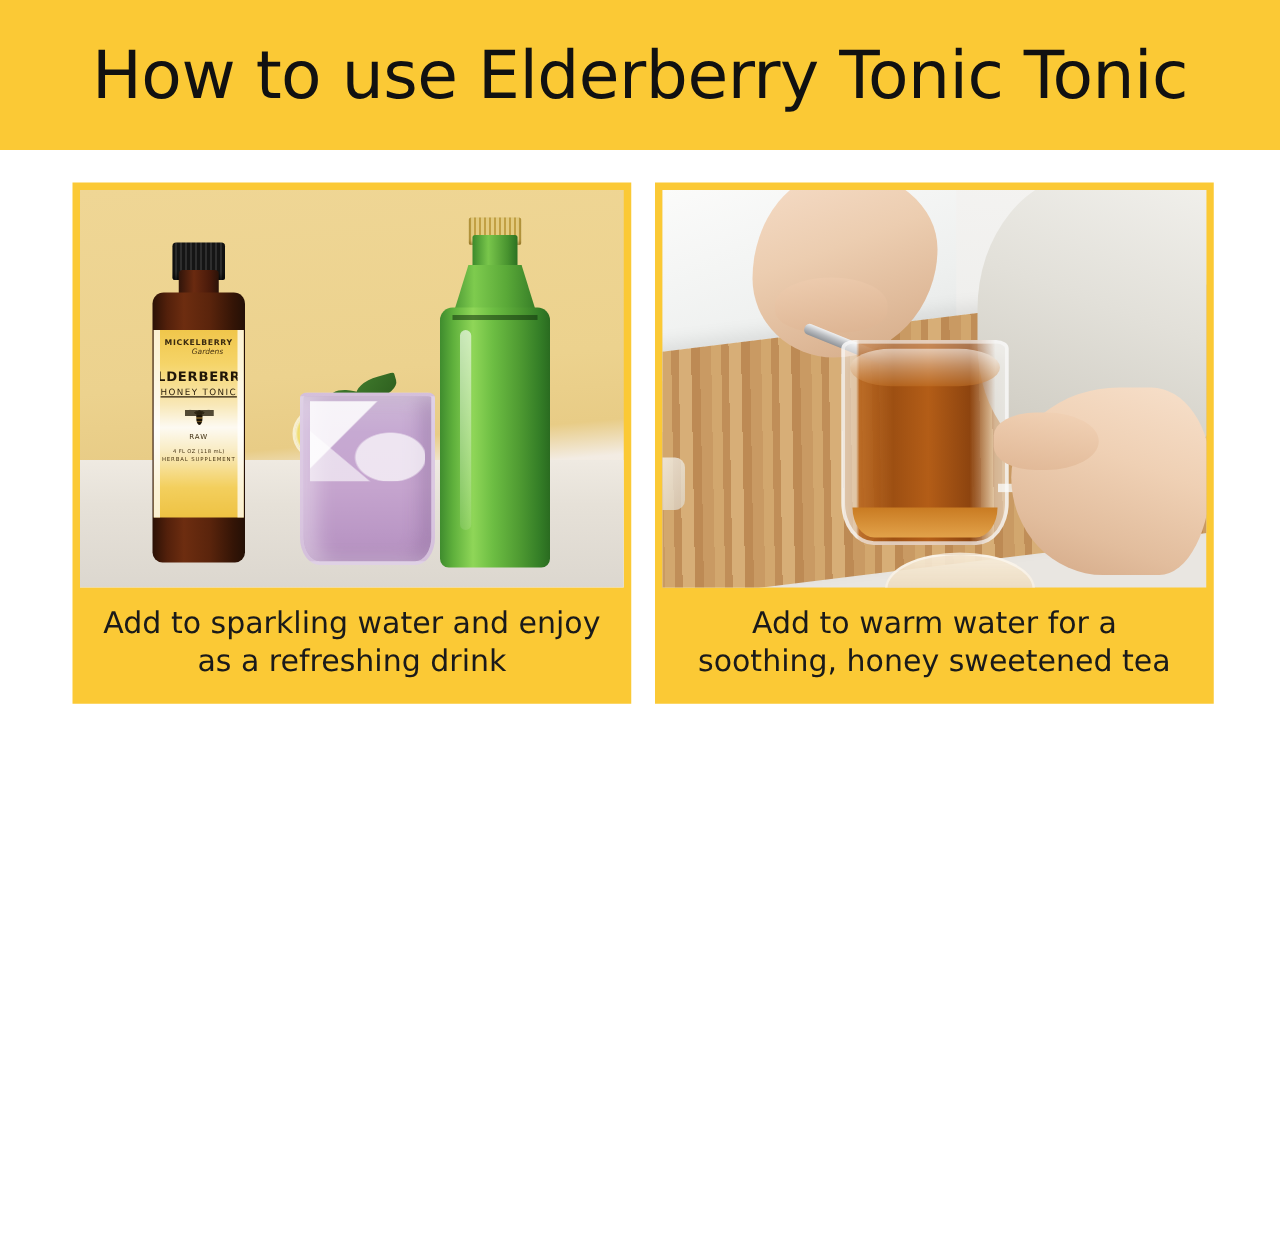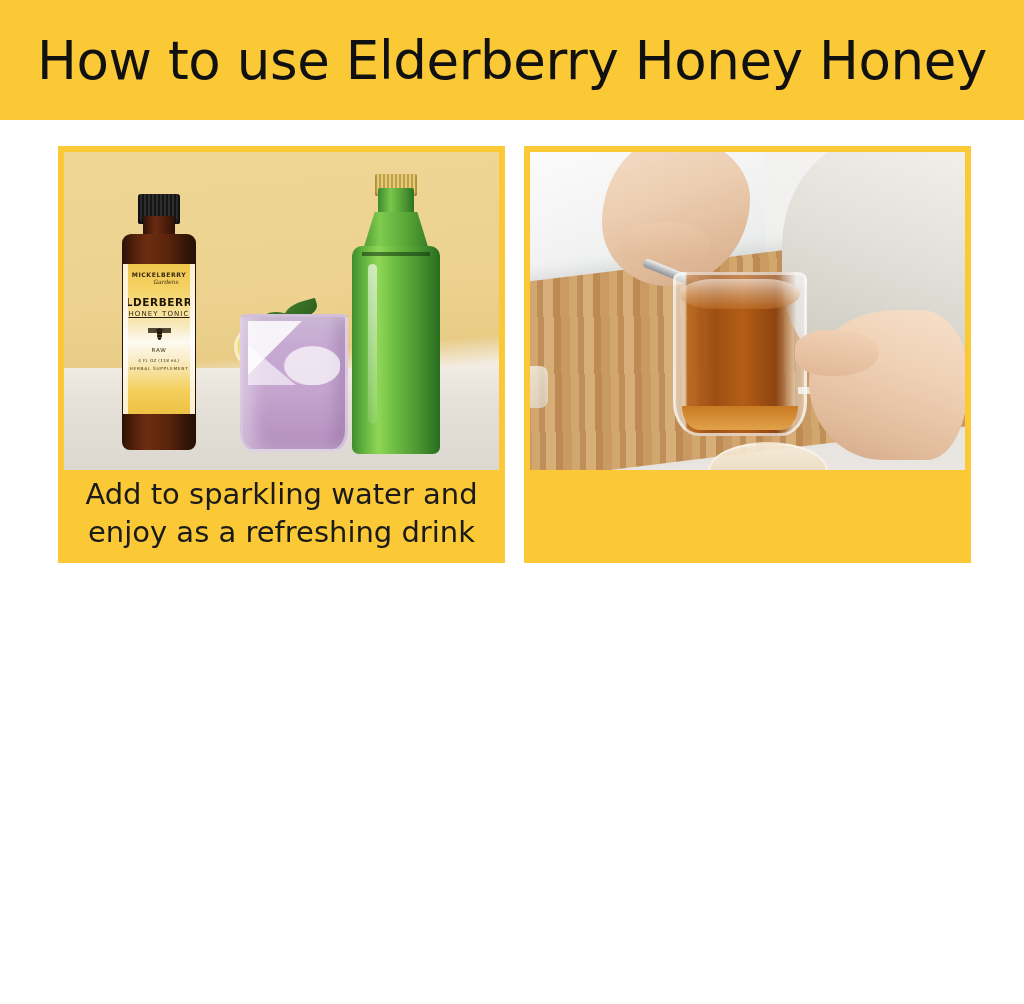--- a/index.html
+++ b/index.html
@@ -63,21 +63,21 @@
 
   .caption {
     flex: 1;
     display: flex;
     align-items: center;
     justify-content: center;
     text-align: center;
     padding: 4px 14px 10px 14px;
   }
   .caption-text {
-    font-size: 29px;
+    font-size: 24px;
     line-height: 1.28;
     color: #1a1a1a;
     font-weight: 400;
   }
   .card-3 .caption-text { font-size: 25.5px; }
 
   
   .p1 { background: linear-gradient(175deg,#efd695 0%,#ecd28e 46%,#e8cc86 62%,#f3ece3 70%,#f7f4ef 100%); }
   .p1-table {
     position: absolute; left: 0; right: 0; bottom: 0; height: 32%;
@@ -388,21 +388,21 @@
     border-radius: 50%;
     transform: rotate(20deg);
   }
 </style>
 </head>
 <body>
 
 <div class="page">
 
   <div class="title-band">
-    <div class="title-text">How to use Elderberry Honey Honey</div>
+    <div class="title-text">How to use Elderberry Tonic Tonic</div>
   </div>
 
   <div class="card card-1">
 
     <div class="photo p1">
       <div class="p1-table"></div>
 
       <div class="p1-green">
         <div class="p1-green-cap"></div>
         <div class="p1-green-neck"></div>
@@ -462,16 +462,19 @@
       <div class="p2-mug">
         <div class="p2-tea-top"></div>
         <div class="p2-tea-bottom"></div>
       </div>
 
       <div class="p2-hand-right"></div>
       <div class="p2-glass-left"></div>
       <div class="p2-glass-fg"></div>
     </div>
 
+    <div class="caption">
+      <div class="caption-text">Add to warm water for a soothing, honey sweetened tea</div>
+    </div>
   </div>
 
 
 </div>
 
 </body></html>

